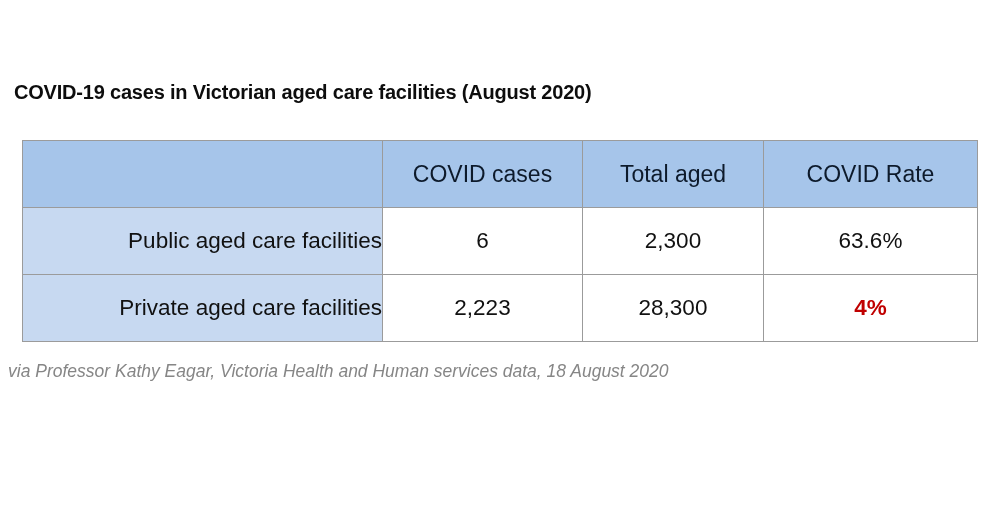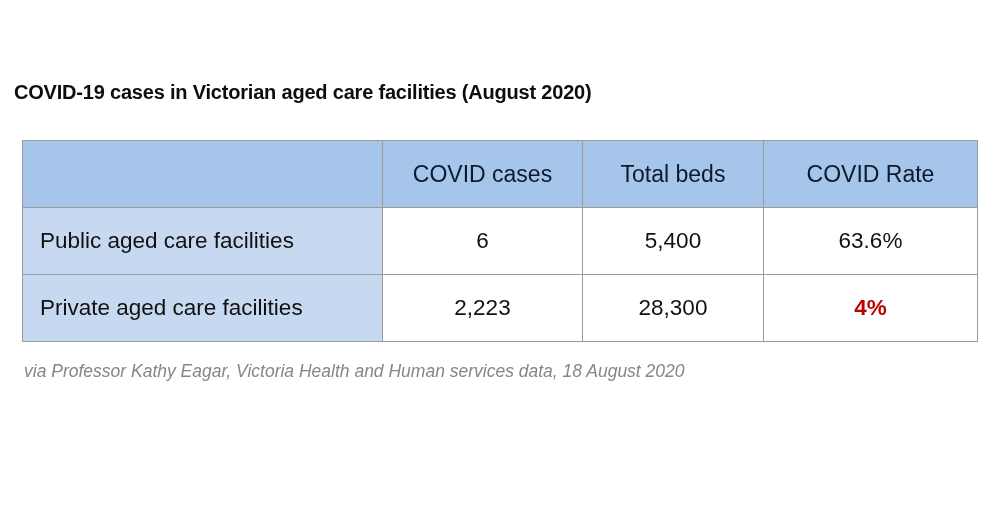--- a/index.html
+++ b/index.html
@@ -61,67 +61,67 @@
     font-size: 23px;
     font-weight: bold;
     text-align: center;
   }
   thead th.col-label { background: #a6c5ea; }
 
   tbody td.row-label {
     background: #c7d9f1;
     color: #111111;
     font-size: 22.5px;
-    text-align: left;
+    text-align: right;
     padding-left: 17px;
   }
 
   tbody td.cell-value {
     background: #ffffff;
     color: #111111;
     font-size: 22.5px;
     text-align: center;
   }
 
   tbody td.cell-value.highlight {
     color: #c00000;
     font-weight: bold;
   }
 
   .caption {
     position: absolute;
-    left: 24px;
+    left: 8px;
     top: 361px;
     font-size: 17.5px;
     font-style: italic;
     color: #868686;
     white-space: nowrap;
   }
 </style>
 </head>
 <body>
 
 <div class="slide">
 
   <div class="page-title">COVID-19 cases in Victorian aged care facilities (August 2020)</div>
 
   <table class="data-table">
     <thead>
       <tr>
         <th class="col-label"></th>
         <th class="col-cases">COVID cases</th>
-        <th class="col-beds">Total beds</th>
+        <th class="col-beds">Total aged</th>
         <th class="col-rate">COVID Rate</th>
       </tr>
     </thead>
     <tbody>
       <tr>
         <td class="row-label col-label">Public aged care facilities</td>
         <td class="cell-value col-cases">6</td>
-        <td class="cell-value col-beds">5,400</td>
+        <td class="cell-value col-beds">2,300</td>
         <td class="cell-value col-rate">63.6%</td>
       </tr>
       <tr>
         <td class="row-label col-label">Private aged care facilities</td>
         <td class="cell-value col-cases">2,223</td>
         <td class="cell-value col-beds">28,300</td>
         <td class="cell-value col-rate highlight">4%</td>
       </tr>
     </tbody>
   </table>

